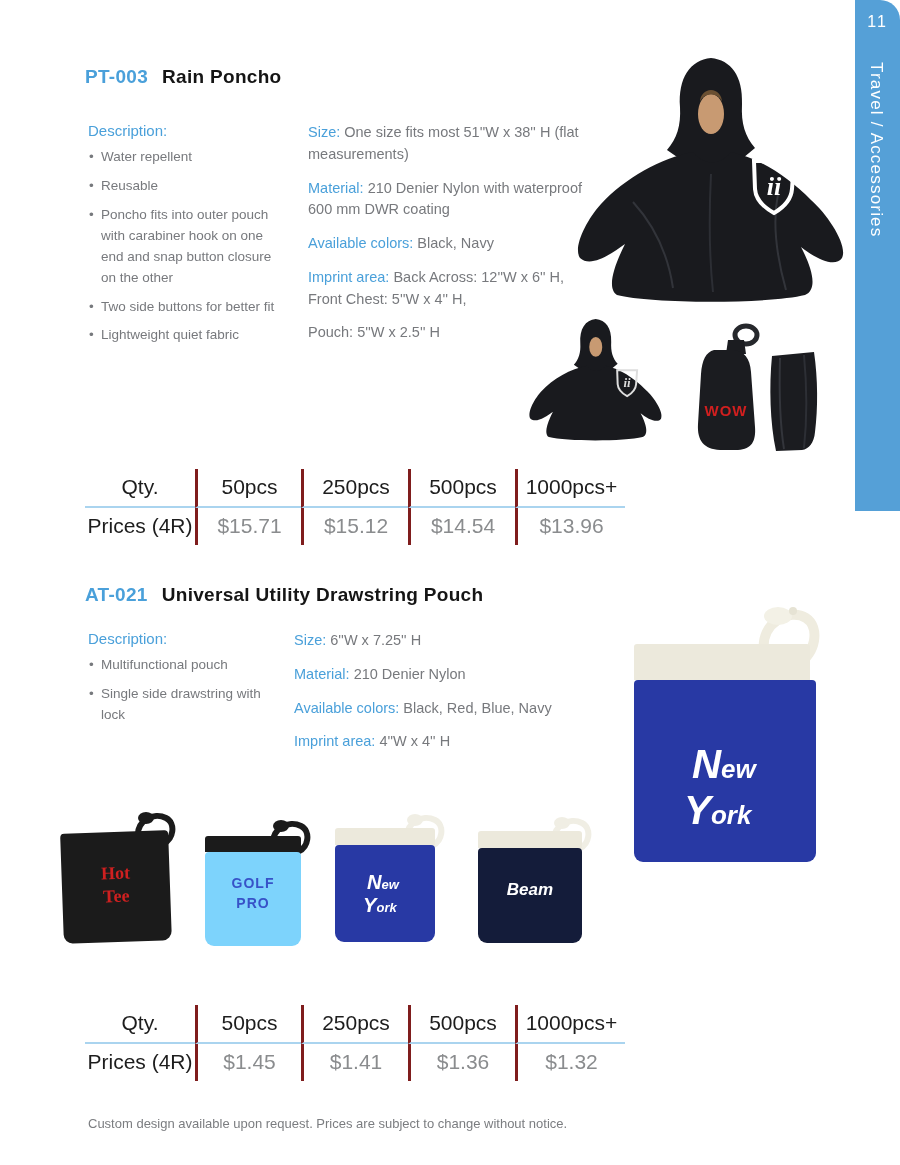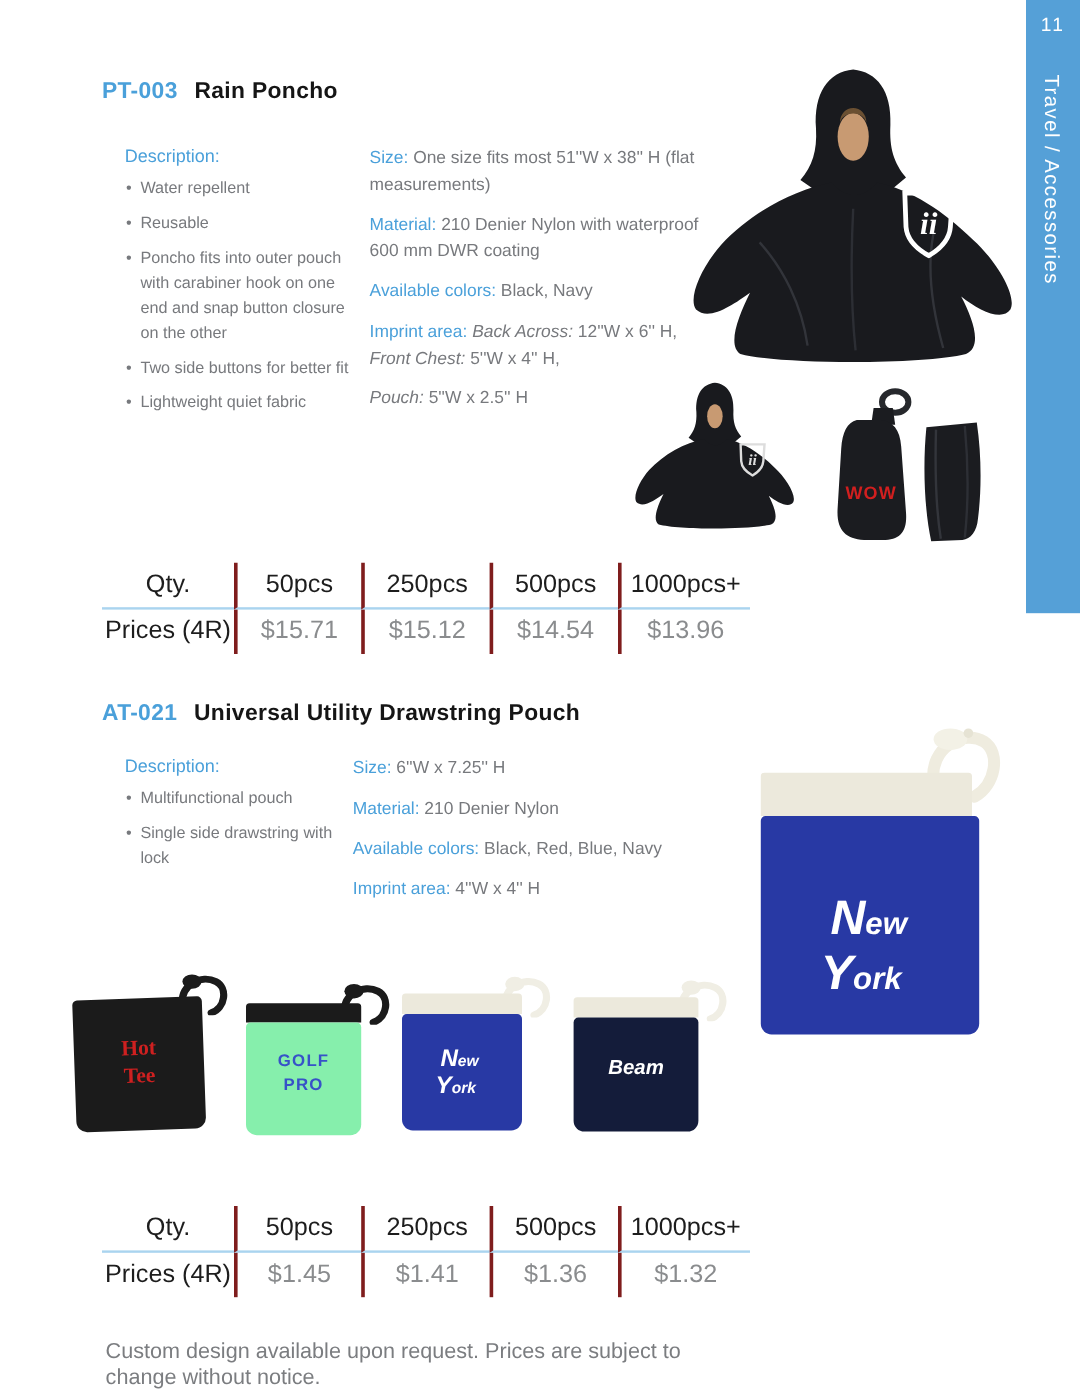--- a/index.html
+++ b/index.html
@@ -1,69 +1,69 @@
 <!DOCTYPE html>
 <html><head>
 <meta charset="utf-8">
 <style>
   html,body { margin:0; padding:0; background:#ffffff; }
   body { font-family:"Liberation Sans","DejaVu Sans",sans-serif; }
-  .page { position:relative; width:900px; height:1165px; background:#ffffff; overflow:hidden; }
+  .page { position:relative; width:900px; height:1165px; background:#ffffff; overflow:hidden;border-radius:20px; }
 
   
   .sidebar { position:absolute; right:0; top:0; width:45px; height:511px; }
   .page-number { position:absolute; top:13px; left:0; width:100%; text-align:center;
                  color:#fff; font-size:16px; letter-spacing:2px; }
   .sidebar-label { position:absolute; top:62px; left:11px; writing-mode:vertical-rl;
                    color:#fff; font-size:17px; letter-spacing:1.2px; }
 
   
   .product-title { position:absolute; left:85px; font-size:19px; font-weight:bold; letter-spacing:.3px; }
   .product-code { color:#4aa0da; margin-right:14px; }
   .product-name { color:#151515; }
 
   
-  .desc { position:absolute;margin-left:16px; }
+  .desc { position:absolute; }
   .desc-head { color:#4aa0da; font-size:15px; margin:0 0 8px 0; }
   .desc ul { list-style:none; margin:0; padding:0; }
   .desc li { position:relative; padding-left:13px; color:#77797d; font-size:13.5px;
              line-height:1.55; margin-bottom:8px; }
   .desc li::before { content:"\2022"; position:absolute; left:1px; top:0; color:#77797d; }
 
   
   .specs { position:absolute; }
   .specs p { margin:0 0 12px 0; font-size:14.5px; color:#77797d; line-height:1.5; }
   .spec-label { color:#4aa0da; }
-  .it { font-style:italic; }
+  .it { }
 
   
   .price-table { position:absolute; left:85px; display:grid;
                  grid-template-columns:110px 106px 107px 107px 110px; width:540px; }
   .pt-cell { text-align:center; font-size:21px; }
   .pt-head { color:#1d1d1d; padding:6px 0 7px; border-bottom:2px solid #aad4ef; }
   .pt-val  { color:#8a8c8e; padding:6px 0 7px; }
   .pt-rowlabel { color:#1d1d1d; }
   .vline { border-left:3px solid #7f1d1d; }
 
   
   .photo { position:absolute; }
 
   
-  .pouch { position:absolute;padding-left:14px; }
+  .pouch { position:absolute; }
   .pouch .band { position:absolute; left:0; border-radius:3px 3px 0 0; }
   .pouch .body { position:absolute; left:0; border-radius:4px 4px 9px 9px; }
   .pouch .cord { position:absolute; }
   .pouch .ptext { position:absolute; width:100%; text-align:center; font-weight:bold; }
   .script-line { font-style:italic; font-weight:bold; line-height:1.15; }
   .script-line::first-letter { font-size:1.55em; }
   .serif-text { font-family:"Liberation Serif","DejaVu Serif",serif; }
 
   
   .footer-note { position:absolute; left:88px; top:1116px; width:540px;
-                 color:#7b7d80; font-size:18px; }
+                 color:#7b7d80; font-size:13px; }
 </style>
 </head>
 <body>
 
 <div class="page">
 
   <div class="sidebar" style="background-color: rgb(85, 160, 215);">
     <div class="page-number">11</div>
     <div class="sidebar-label">Travel / Accessories</div>
   </div>
@@ -193,21 +193,21 @@
       </div>
     </div>
   </div>
 
   <div class="pouch" style="left:205px; top:818px; width:100px; height:128px;">
     <svg class="cord" style="right: -8px; top: 0px; color: rgb(27, 27, 27);" width="46" height="36" viewBox="0 0 46 36">
       <path d="M6 28 C4 10 22 2 34 8 C44 13 42 30 30 34" stroke="currentColor" stroke-width="6" fill="none" stroke-linecap="round"></path>
       <ellipse cx="14" cy="8" rx="8" ry="6" fill="currentColor"></ellipse>
     </svg>
     <div class="band" style="top: 18px; width: 96px; height: 16px; background-color: rgb(27, 27, 27);"></div>
-    <div class="body" style="top: 34px; width: 96px; height: 94px; background-color: #86efac;">
+    <div class="body" style="top: 34px; width: 96px; height: 94px; background-color: #7dd3fc;">
       <div class="ptext" style="top: 22px; font-size: 14px; line-height: 1.4; letter-spacing: 1px; color: rgb(55, 82, 200);">
         <div>GOLF</div>
         <div>PRO</div>
       </div>
     </div>
   </div>
 
   <div class="pouch" style="left:335px; top:812px; width:104px; height:130px;">
     <svg class="cord" style="right: -8px; top: 0px; color: rgb(240, 238, 228);" width="46" height="36" viewBox="0 0 46 36">
       <path d="M6 28 C4 10 22 2 34 8 C44 13 42 30 30 34" stroke="currentColor" stroke-width="6" fill="none" stroke-linecap="round"></path>

